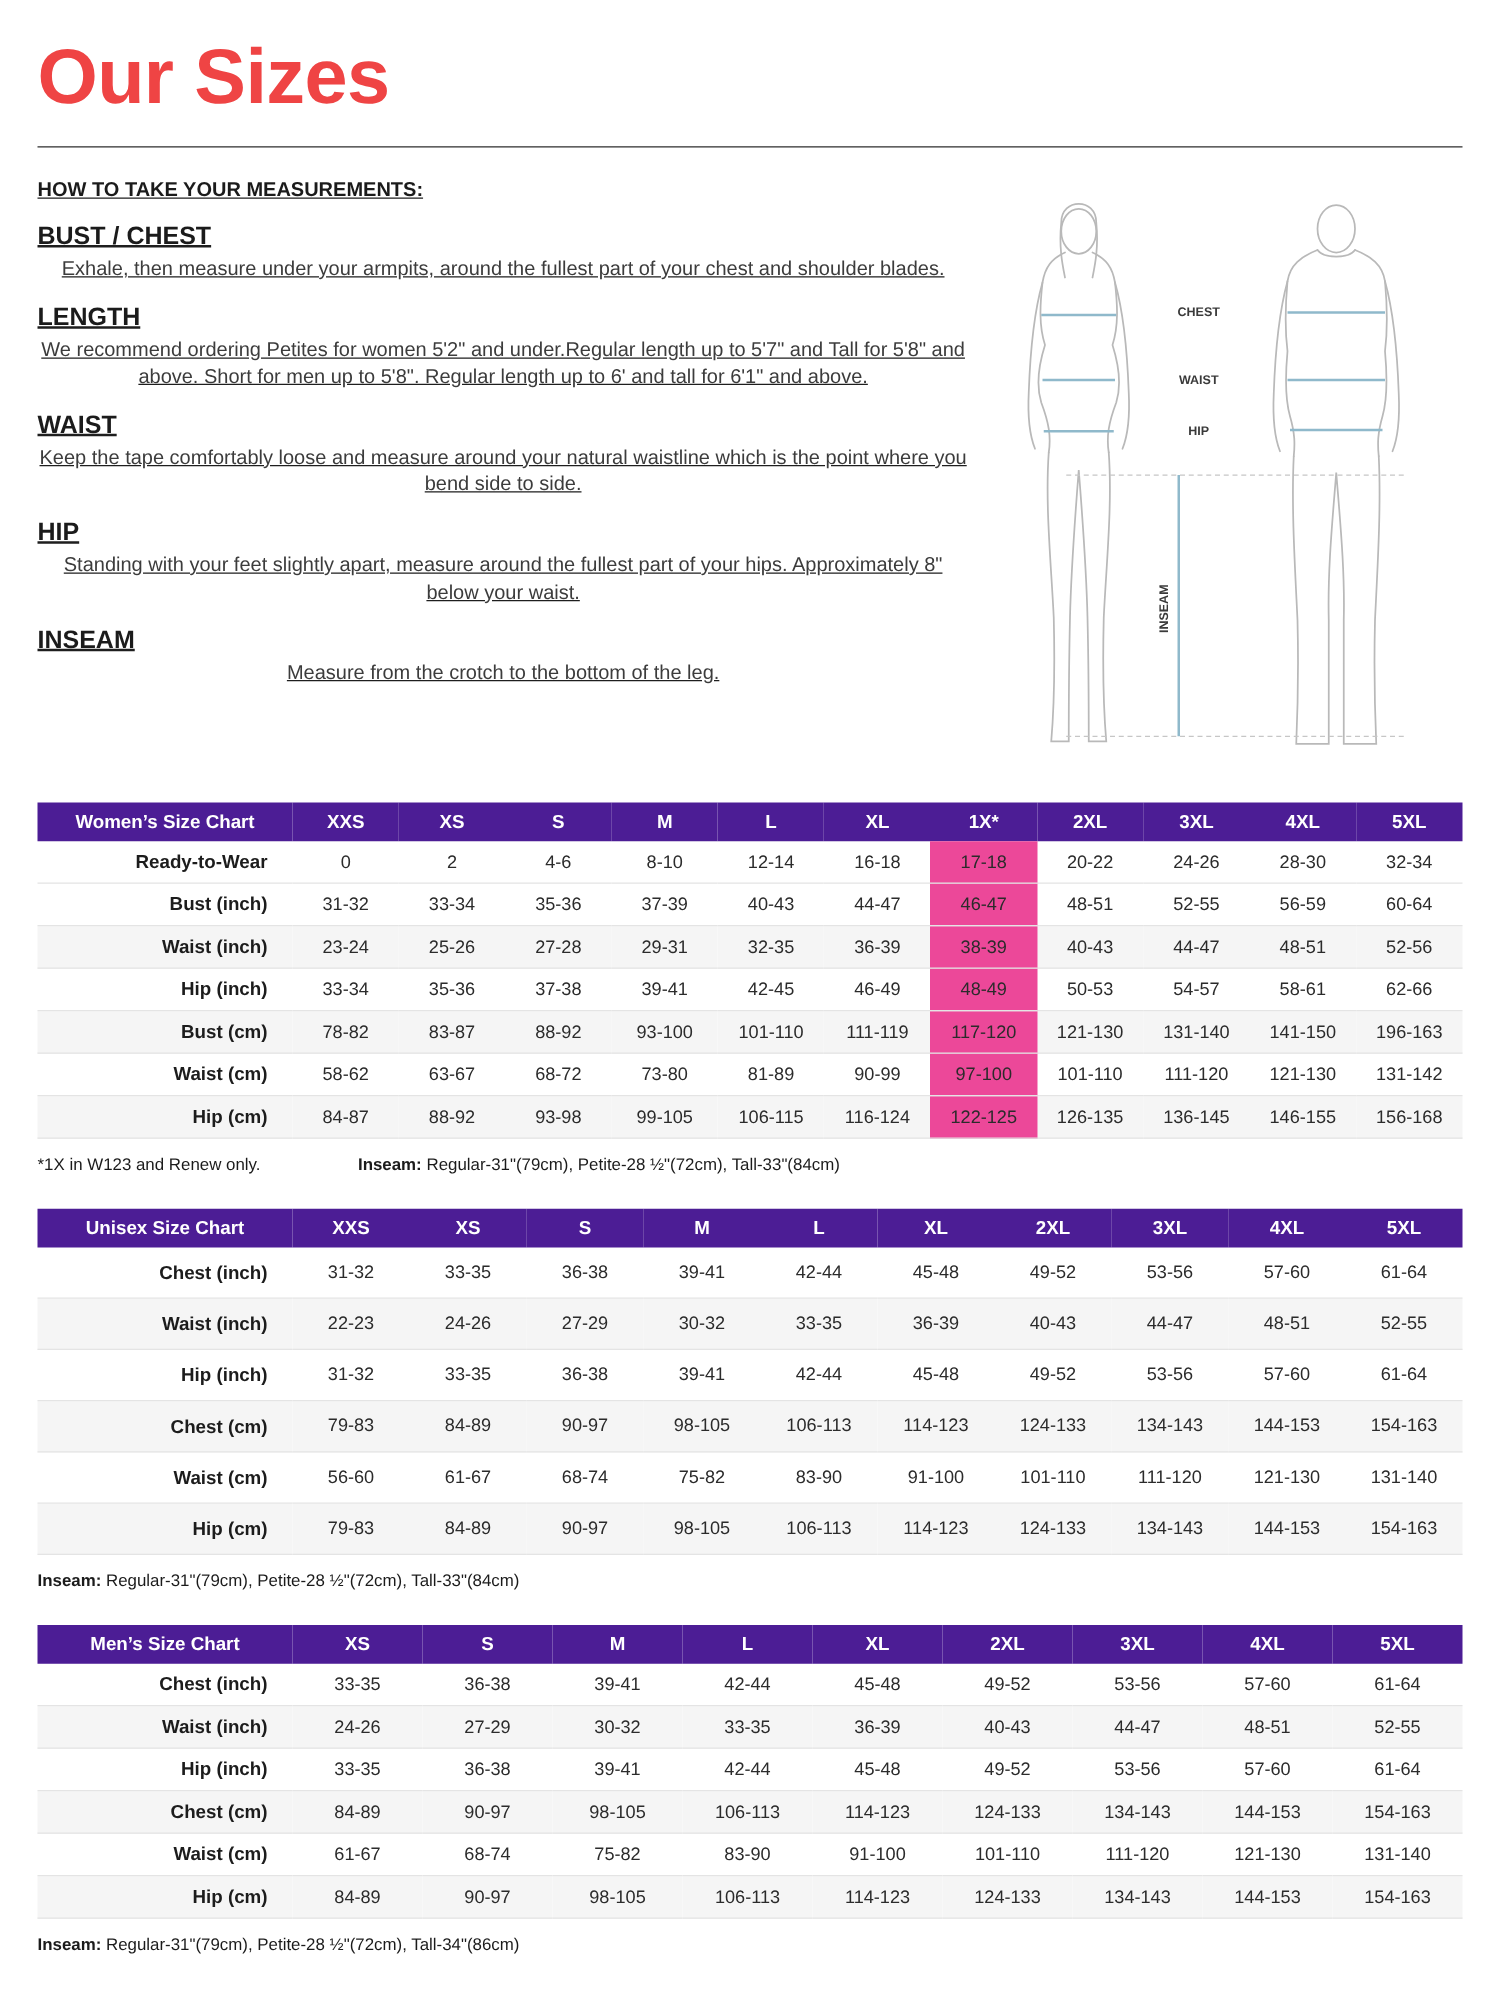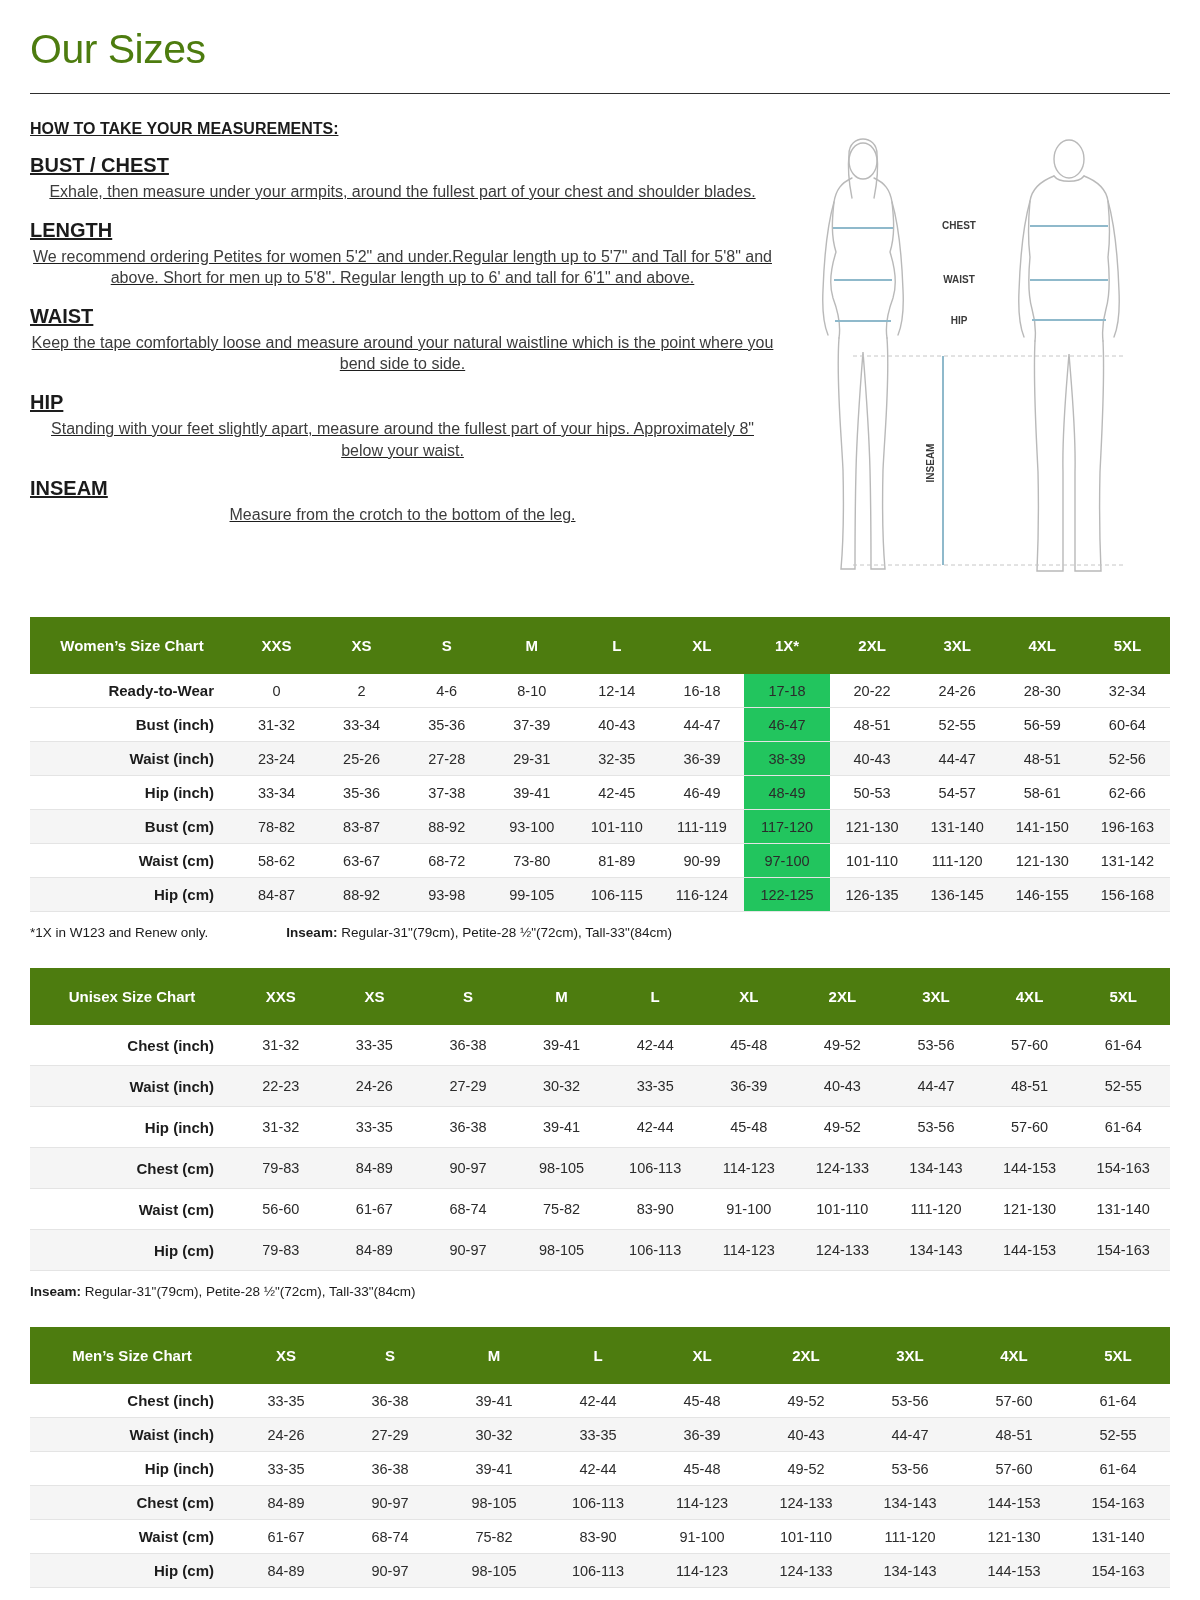--- a/index.html
+++ b/index.html
@@ -1,38 +1,38 @@
 <!DOCTYPE html>
 <html><head>
 <meta charset="utf-8">
 <style>
   html, body { margin: 0; padding: 0; background: #ffffff; }
   body { font-family: "Liberation Sans", sans-serif; color: #1e1e1e; }
   .page { width: 1200px; box-sizing: border-box; margin: 0 auto; padding: 26px 30px 40px 30px; background: #fff; }
 
-  .page-title { font-size: 41px; font-weight: 400; color: #4d7c0f; margin: 0 0 20px 0; letter-spacing: -0.5px; }
+  .page-title { font-size: 62px; font-weight: 700; color: #ef4444; margin: 0 0 20px 0; letter-spacing: -0.5px; }
   .title-rule { border: none; border-top: 1px solid #2e2e2e; margin: 0 0 26px 0; }
 
   .top { display: flex; gap: 16px; margin-bottom: 30px; }
   .instructions { flex: 1; max-width: 745px; text-decoration: underline; }
   .instructions h2 { font-size: 16px; font-weight: 700; color: #1b1b1b; margin: 0 0 16px 0; }
   .instructions h3 { font-size: 20px; font-weight: 700; color: #1b1b1b; margin: 16px 0 4px 0; }
   .instructions p { font-size: 16px; line-height: 1.35; color: #3c3c3c; margin: 0; text-align: center; }
 
   .diagram { width: 368px; flex-shrink: 0; padding-top: 8px; }
 
   .size-table { width: 100%; border-collapse: collapse; table-layout: fixed; }
-  .size-table thead th { background: #4d7c0f; color: #ffffff; font-weight: 700; font-size: 15px; padding: 20px 2px; text-align: center; }
+  .size-table thead th { background: #4c1d95; color: #ffffff; font-weight: 700; font-size: 15px; padding: 7px 2px; text-align: center; }
   .size-table thead th.label-col { width: 200px; }
   .size-table td, .size-table tbody th { font-size: 14.5px; padding: 8px 2px; border-bottom: 1px solid #e4e4e4; }
   .size-table tbody th.label-col { text-align: right; padding-right: 20px; font-weight: 700; color: #1c1c1c; font-size: 15px; }
   .size-table td { text-align: center; color: #2b2b2b; }
   .t-women tbody tr:nth-child(2n+3) { background: #f5f5f5; }
   .t-std tbody tr:nth-child(2n) { background: #f5f5f5; }
-  .size-table td.hl { background: #22c55e; }
+  .size-table td.hl { background: #ec4899; }
   .t-unisex td, .t-unisex tbody th { padding-top: 11.5px; padding-bottom: 11.5px; }
 
   .footnote-row { display: flex; gap: 78px; font-size: 13.5px; color: #1b1b1b; margin: 13px 2px 28px 0; }
   .footnote-row strong { font-weight: 700; }
 </style>
 </head>
 <body>
 
 <div class="page">
 

